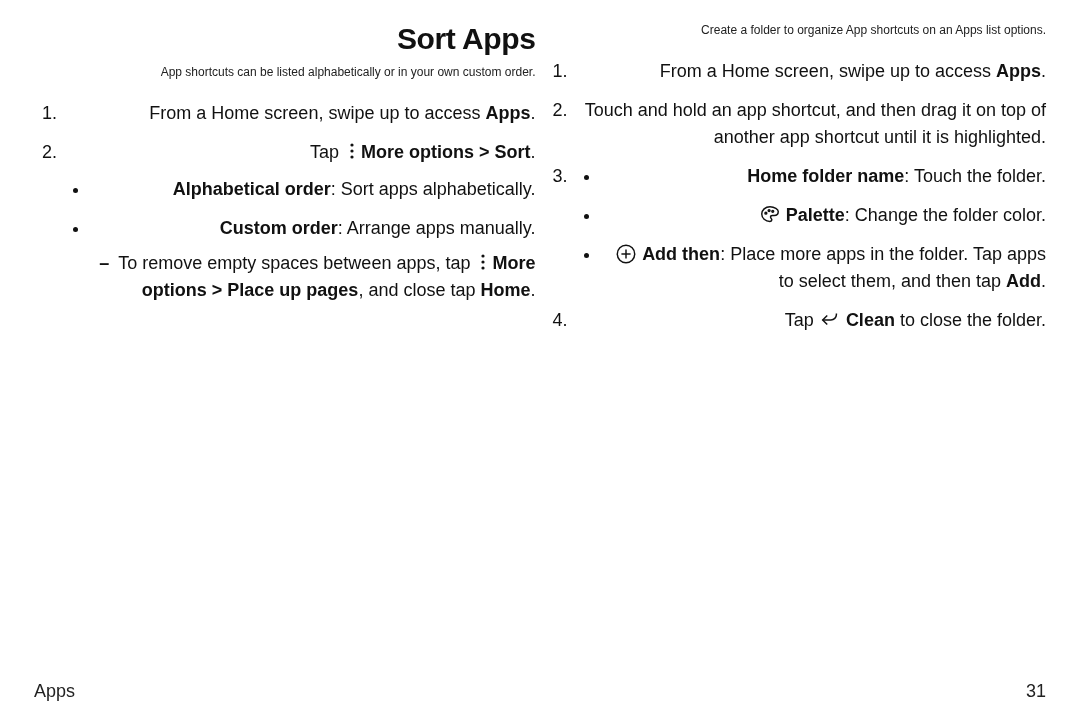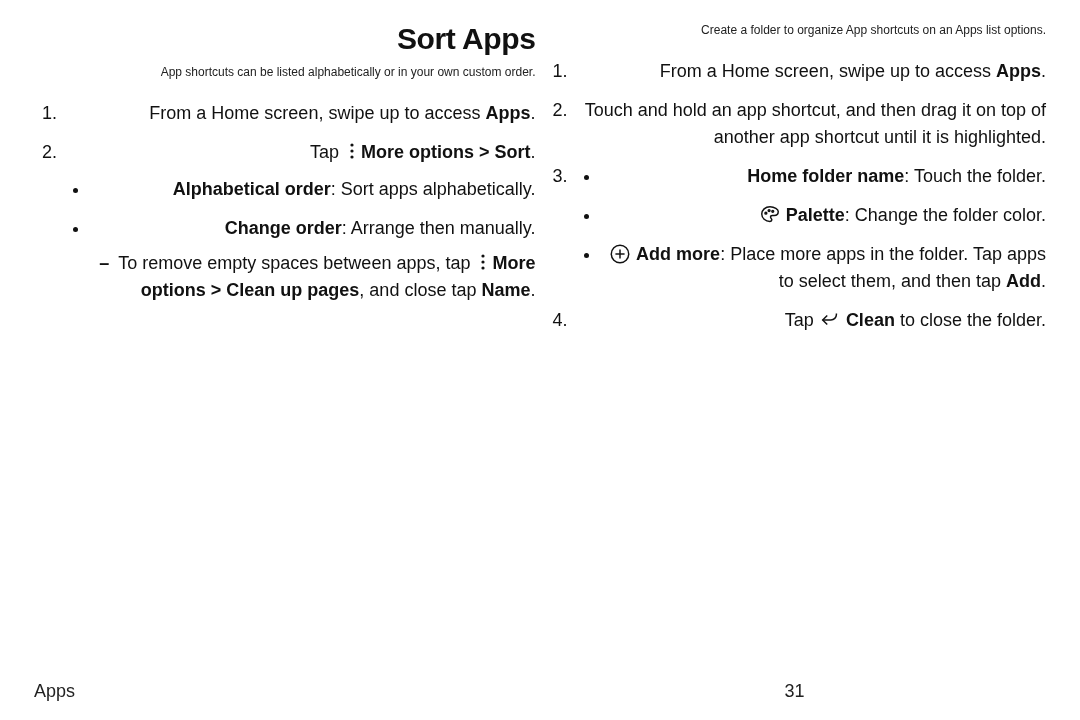--- a/index.html
+++ b/index.html
@@ -97,21 +97,21 @@
     display: flex;
     font-size: 18px;
     color: #222;
     padding-top: 6px;
   }
   .footer-section {
     width: 50%;
   }
   .footer-page {
     width: 50%;
-    text-align: center;
+    text-align: right;
     padding-left: 6px;
   }
 </style>
 </head>
 <body>
 
 <div class="page">
   <div class="columns">
 
     <div class="col">
@@ -131,33 +131,33 @@
               <circle cx="4" cy="15" r="1.6" fill="#111"></circle>
             </svg>
           </span>
           <strong>More options</strong><strong class="caret"> &gt; </strong><strong>Sort</strong><span>.</span>
 
           <ul class="bullets">
             <li>
               <strong>Alphabetical order</strong><span>: Sort apps alphabetically.</span>
             </li>
             <li>
-              <strong>Change order</strong><span>: Arrange then manually.</span>
+              <strong>Custom order</strong><span>: Arrange apps manually.</span>
 
               <ul class="dashes">
                 <li>
                   <span>To remove empty spaces between apps, tap </span>
                   <span class="icon icon-more-dots">
                     <svg viewBox="0 0 8 18" width="8" height="18">
                       <circle cx="4" cy="3" r="1.6" fill="#111"></circle>
                       <circle cx="4" cy="9" r="1.6" fill="#111"></circle>
                       <circle cx="4" cy="15" r="1.6" fill="#111"></circle>
                     </svg>
                   </span>
-                  <strong>More options</strong><strong class="caret"> &gt; </strong><strong>Clean up pages</strong><span>, and close tap </span><strong>Name</strong><span>.</span>
+                  <strong>More options</strong><strong class="caret"> &gt; </strong><strong>Place up pages</strong><span>, and close tap </span><strong>Home</strong><span>.</span>
                 </li>
               </ul>
             </li>
           </ul>
         </li>
       </ol>
     </div>
 
     <div class="col">
       <p class="intro">Create a folder to organize App shortcuts on an Apps list options.</p>
@@ -185,21 +185,21 @@
               <strong>Palette</strong><span>: Change the folder color.</span>
             </li>
             <li>
               <span class="icon icon-plus">
                 <svg viewBox="0 0 24 24" width="22" height="22" fill="none" stroke="#111" stroke-width="1.6">
                   <circle cx="12" cy="12" r="9.5"></circle>
                   <line x1="12" y1="7" x2="12" y2="17"></line>
                   <line x1="7" y1="12" x2="17" y2="12"></line>
                 </svg>
               </span>
-              <strong>Add more</strong><span>: Place more apps in the folder. Tap apps to select them, and then tap </span><strong>Add</strong><span>.</span>
+              <strong>Add then</strong><span>: Place more apps in the folder. Tap apps to select them, and then tap </span><strong>Add</strong><span>.</span>
             </li>
           </ul>
         </li>
         <li>
           <span>Tap </span>
           <span class="icon icon-back">
             <svg viewBox="0 0 24 24" width="22" height="22" fill="none" stroke="#111" stroke-width="1.6">
               <path d="M9 7l-5 5 5 5"></path>
               <path d="M4 12h9a6 6 0 0 0 6-6V5"></path>
             </svg>

